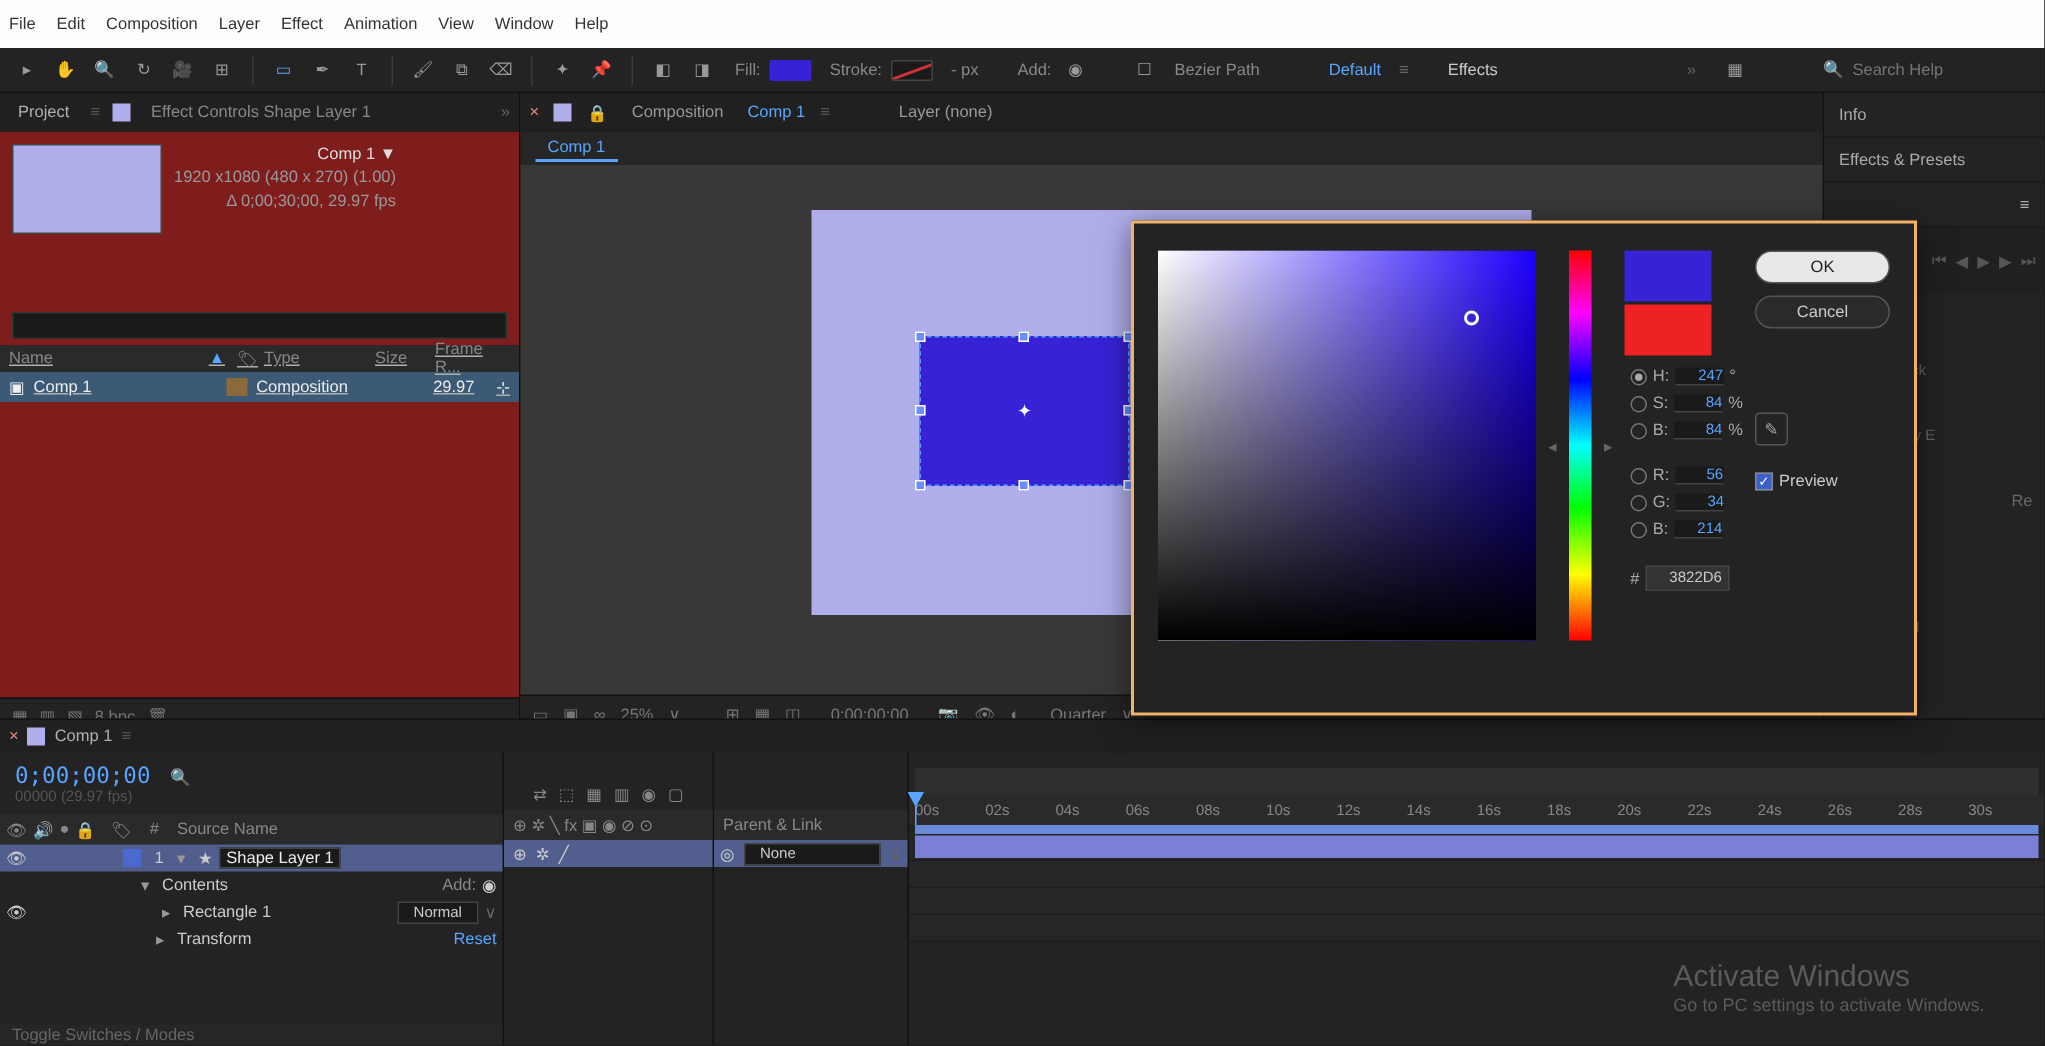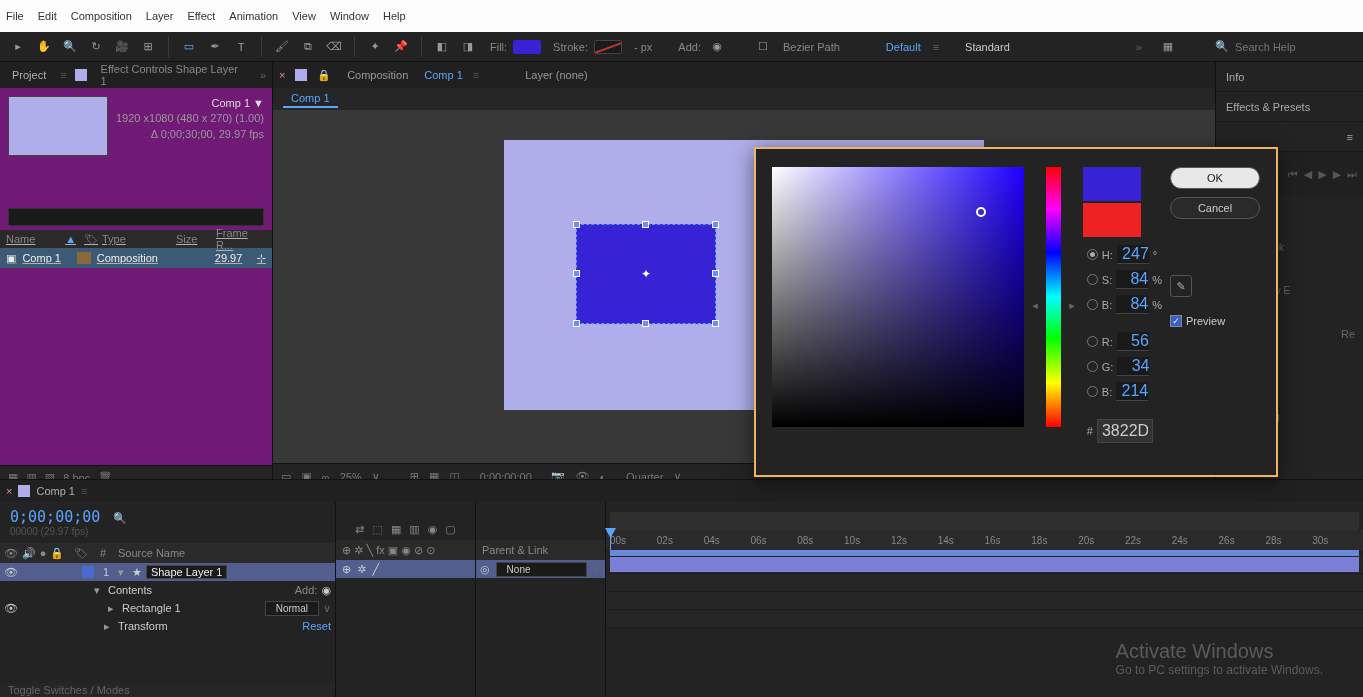--- a/index.html
+++ b/index.html
@@ -19,21 +19,21 @@
 .stroke-swatch { width: 28px; height: 14px; background: #1a1a1a; border: 1px solid #444; position: relative; display: inline-block; border-radius: 2px; overflow: hidden; }
 .stroke-swatch::after { content: ""; position: absolute; left: -2px; right: -2px; top: 50%; border-top: 2px solid #c33; transform: rotate(-20deg); }
 .ws-link.active { color: #5aa5ff; }
 .search-help { margin-left: auto; display: flex; align-items: center; gap: 6px; color: #666; }
 .search-help input { background: transparent; border: none; color: #999; width: 120px; }
 
 
 .app { display: flex; height: calc(697px - 22px - 30px - 218px); }
 
 
-.left-panel { width: 273px; background: #701a75; border-right: 1px solid #111; display: flex; flex-direction: column; }
+.left-panel { width: 347px; background: #7f1d1d; border-right: 1px solid #111; display: flex; flex-direction: column; }
 .panel-tabs { height: 26px; display: flex; align-items: center; padding: 0 6px; gap: 8px; background: #202020; position: relative; }
 .panel-tabs .tab { color: #b0b0b0; padding: 0 6px; cursor: pointer; }
 .project-header { display: flex; gap: 8px; padding: 8px; text-align: right; }
 .comp-thumb { width: 100px; height: 60px; background: #afaeea; border: 1px solid #444; }
 .comp-meta { color: #999; line-height: 1.4; }
 .comp-meta .name { color: #ddd; }
 .project-filter { padding: 4px 8px; }
 .project-filter input { width: 100%; background: #1a1a1a; border: 1px solid #333; color: #999; padding: 2px 4px; }
 .project-table { flex: 1; text-decoration: underline; }
 .project-head { display: flex; background: #2a2a2a; height: 18px; align-items: center; color: #888; padding: 0 6px; gap: 4px; }
@@ -98,21 +98,21 @@
 .grad-cursor { position: absolute; width: 10px; height: 10px; border: 2px solid #fff; border-radius: 50%; right: 38px; top: 40px; }
 .hue-strip { width: 16px; height: 260px; background: linear-gradient(to bottom, #f00, #f0f 16%, #00f 33%, #0ff 50%, #0f0 66%, #ff0 83%, #f00); }
 .swatch-col { display: flex; flex-direction: column; gap: 2px; }
 .swatch { width: 58px; height: 34px; }
 .swatch.new { background: #3822D6; }
 .swatch.old { background: #e22; }
 .value-col { display: flex; flex-direction: column; gap: 6px; margin-left: 4px; }
 .vc-row { display: flex; align-items: center; gap: 4px; color: #aaa; }
 .vc-row .radio { width: 11px; height: 11px; border: 1px solid #777; border-radius: 50%; }
 .vc-row .radio.sel::after { content: ""; display: block; width: 5px; height: 5px; background: #aaa; border-radius: 50%; margin: 2px; }
-.vc-row input { width: 32px; background: #1a1a1a; border: none; border-bottom: 1px solid #444; color: #5aa5ff; font-size: 16px; text-align: right; }
+.vc-row input { width: 32px; background: #1a1a1a; border: none; border-bottom: 1px solid #444; color: #5aa5ff; font-size: 10px; text-align: right; }
 .hex-row input { width: 56px; color: #ccc; }
 .btn-col { margin-left: auto; display: flex; flex-direction: column; gap: 8px; }
 .btn { width: 90px; height: 22px; border-radius: 11px; border: 1px solid #555; display: flex; align-items: center; justify-content: center; cursor: pointer; }
 .btn.ok { background: #e8e8e8; color: #222; }
 .btn.cancel { background: #2a2a2a; color: #ccc; }
 .eyedrop { width: 22px; height: 22px; border: 1px solid #555; border-radius: 3px; display: flex; align-items: center; justify-content: center; margin-top: 10px; color: #aaa; }
 .preview-ck { display: flex; align-items: center; gap: 4px; color: #ccc; margin-top: 10px; }
 .preview-ck .cb { width: 12px; height: 12px; background: #3a61c9; border: 1px solid #888; color: #fff; font-size: 9px; line-height: 10px; text-align: center; }
 
 
@@ -165,21 +165,21 @@
   <span class="stroke-swatch"></span>
   <span class="label">- px</span>
   <span class="label" style="margin-left:20px">Add:</span>
   <span class="tool-icon">◉</span>
   <span style="margin-left:20px;display:flex;align-items:center;gap:4px">
     <span class="tool-icon">☐</span>
     <span class="label">Bezier Path</span>
   </span>
   <span class="ws-link active" style="margin-left:40px">Default</span>
   <span style="margin-left:6px;color:#666">≡</span>
-  <span class="label" style="margin-left:20px;color:#ccc">Standard</span>
+  <span class="label" style="margin-left:20px;color:#ccc">Effects</span>
   <span style="margin-left:120px;color:#666">»</span>
   <span class="tool-icon" style="margin-left:10px">▦</span>
   <span class="search-help">
     <span>🔍</span>
     <input placeholder="Search Help" style="">
   </span>
 </div>
 
 <div class="app">
 

